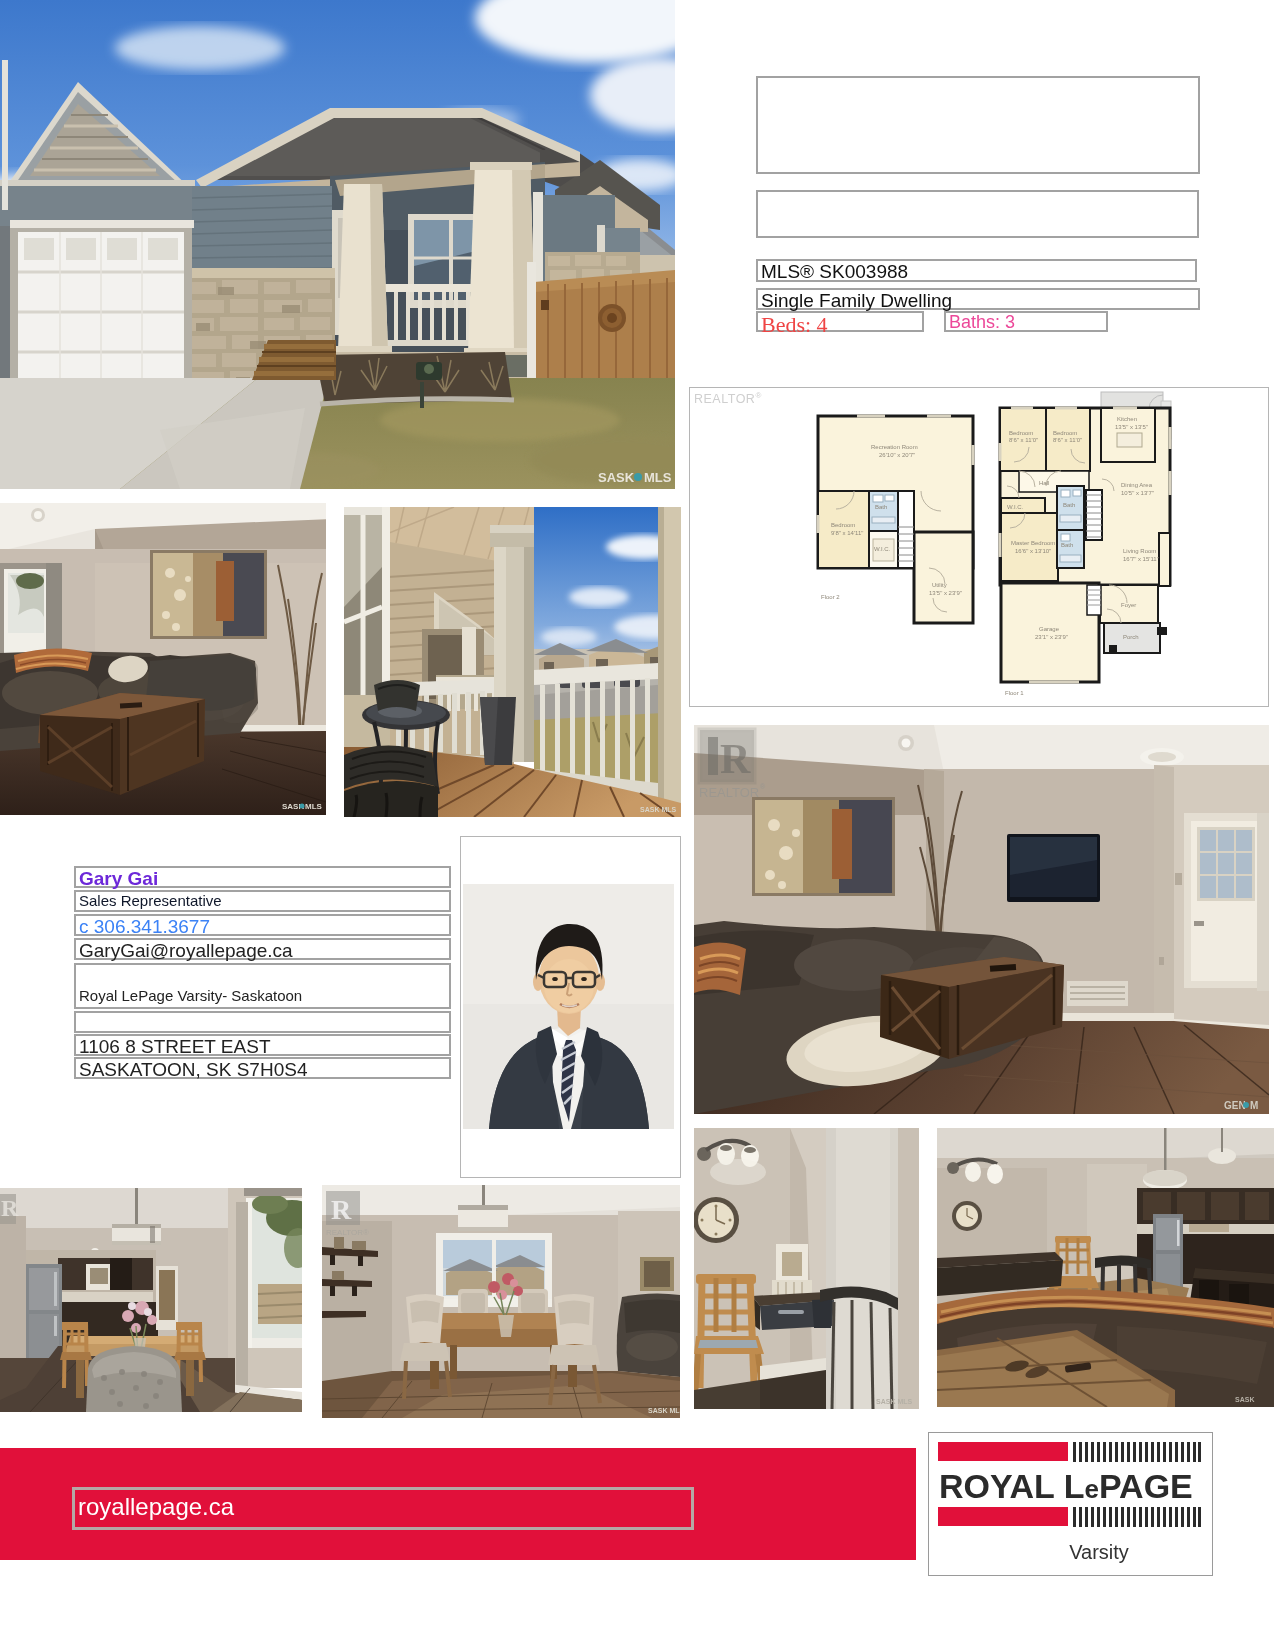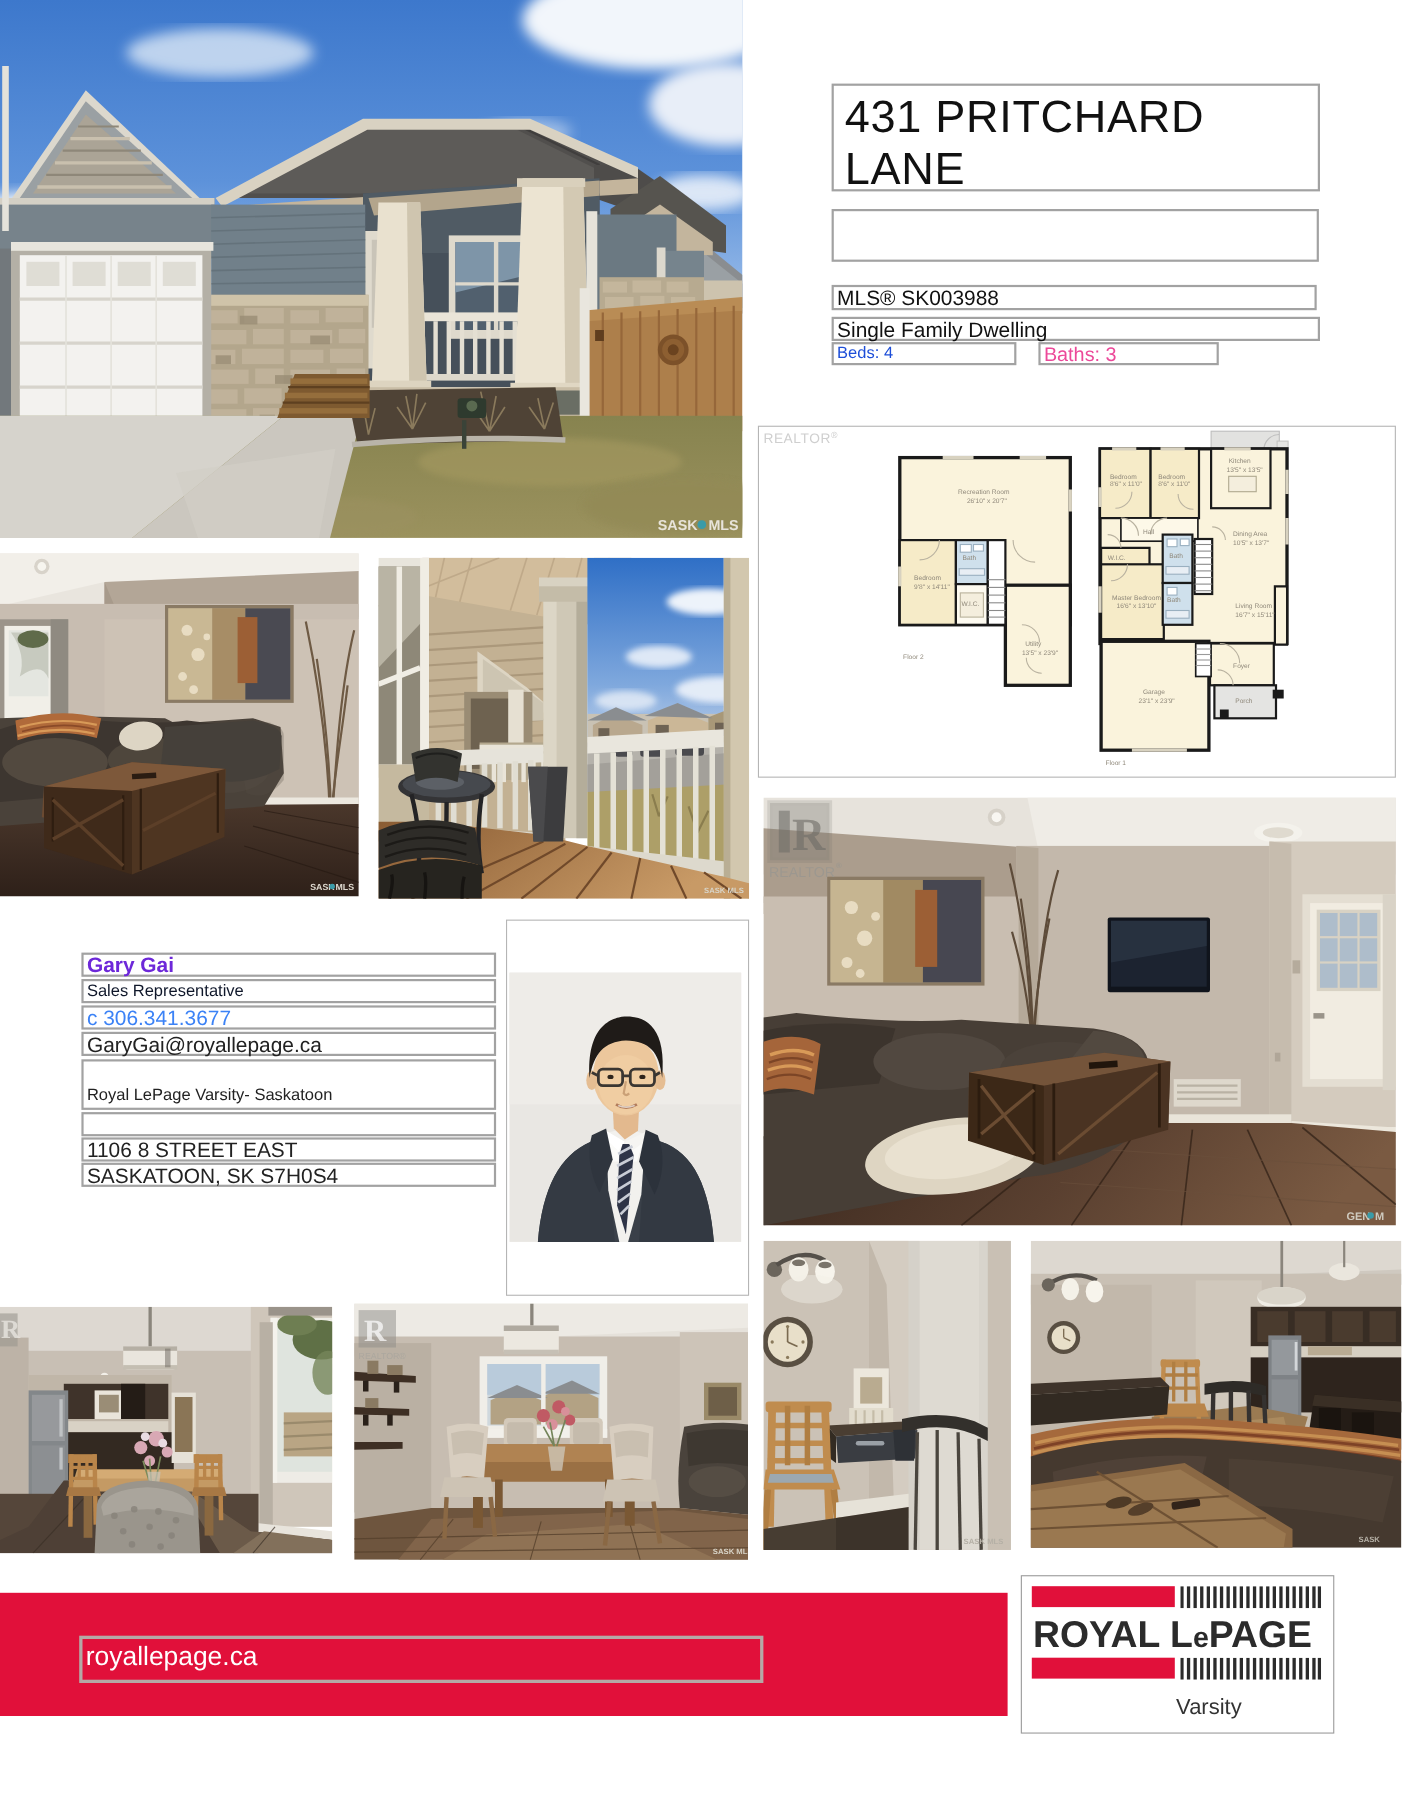--- a/index.html
+++ b/index.html
@@ -295,36 +295,35 @@
 
 <g font-family="Liberation Sans, sans-serif" font-size="13" font-weight="bold">
 <text x="598" y="482" fill="#e8e4da">SASK</text>
         <circle cx="638" cy="477" r="4" fill="#3a9ba8"></circle>
         <text x="644" y="482" fill="#e8e4da">MLS</text>
       </g>
 </svg>
 
 <div class="fbox" style="left:756px;top:76px;width:444px;height:98px;"></div>
 
-<div class="abs" style="left:768px;top:83px;width:440px;font-size:41px;line-height:47px;letter-spacing:0.6px;color:#111;">431 PRITCHARD<br>LANE</div>
 
 <div class="fbox" style="left:756px;top:190px;width:443px;height:48px;"></div>
 
 
 <div class="fbox" style="left:756px;top:259px;width:441px;height:23px;"></div>
 
 <div class="abs" style="left:761px;top:261px;font-size:19px;color:#111;">MLS® SK003988</div>
 
 <div class="fbox" style="left:756px;top:288px;width:444px;height:22px;"></div>
 
 <div class="abs" style="left:761px;top:290px;font-size:19px;color:#111;">Single Family Dwelling</div>
 
 <div class="fbox" style="left:756px;top:311px;width:168px;height:21px;"></div>
 
-<div class="abs" style="left:761px;top:312px;font-size:15px;color:#1d4ed8;">Beds: 4</div>
+<div class="abs" style="left:761px;top:312px;font-size:22px;color:#ef4444;font-family:Liberation Serif, serif;">Beds: 4</div>
 
 <div class="fbox" style="left:944px;top:311px;width:164px;height:21px;"></div>
 
 <div class="abs" style="left:949px;top:312px;font-size:18px;color:#ec4899;">Baths: 3</div>
 
 <div class="fbox" style="left:689px;top:387px;width:580px;height:320px;border:1px solid #b5b5b5;"></div>
 
 <div class="abs" style="left:694px;top:391px;font-size:12.5px;color:#cfcfcf;letter-spacing:0.5px;">REALTOR<span style="font-size:8px;vertical-align:5px;">®</span></div>
 
 <svg class="abs" style="left:689px;top:387px" width="580" height="320" viewBox="0 0 580 320" id="floorplan">

